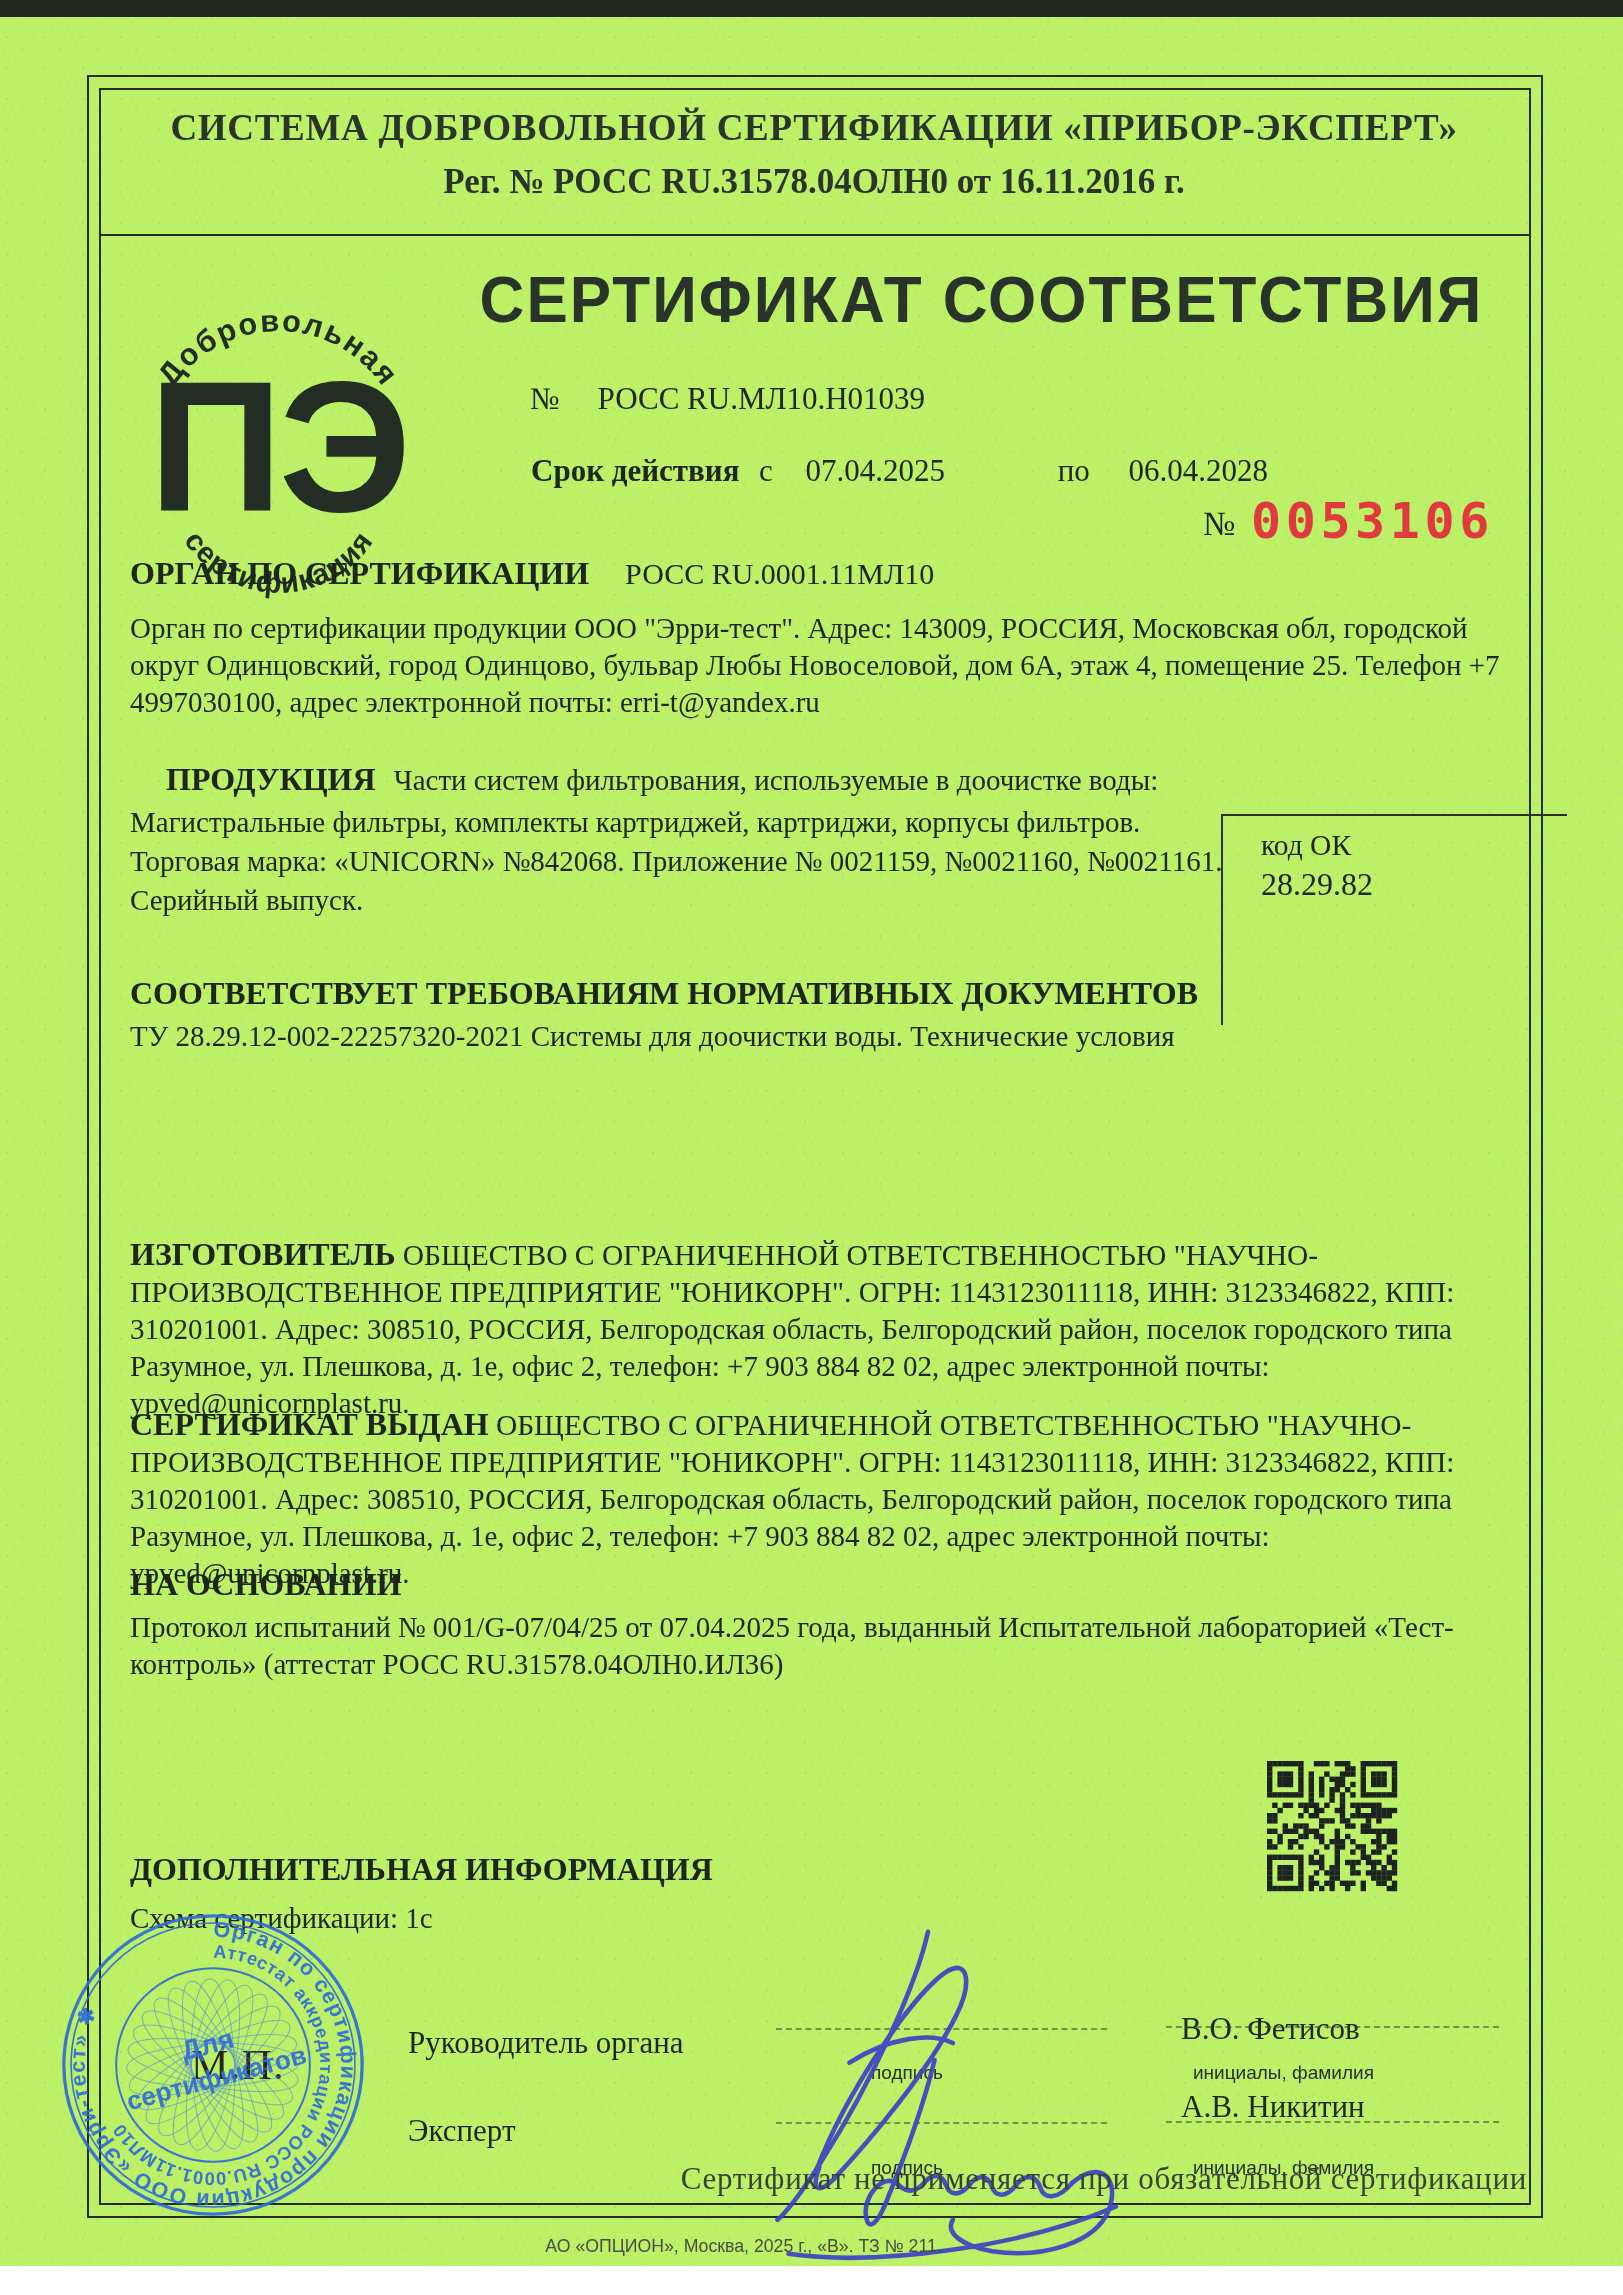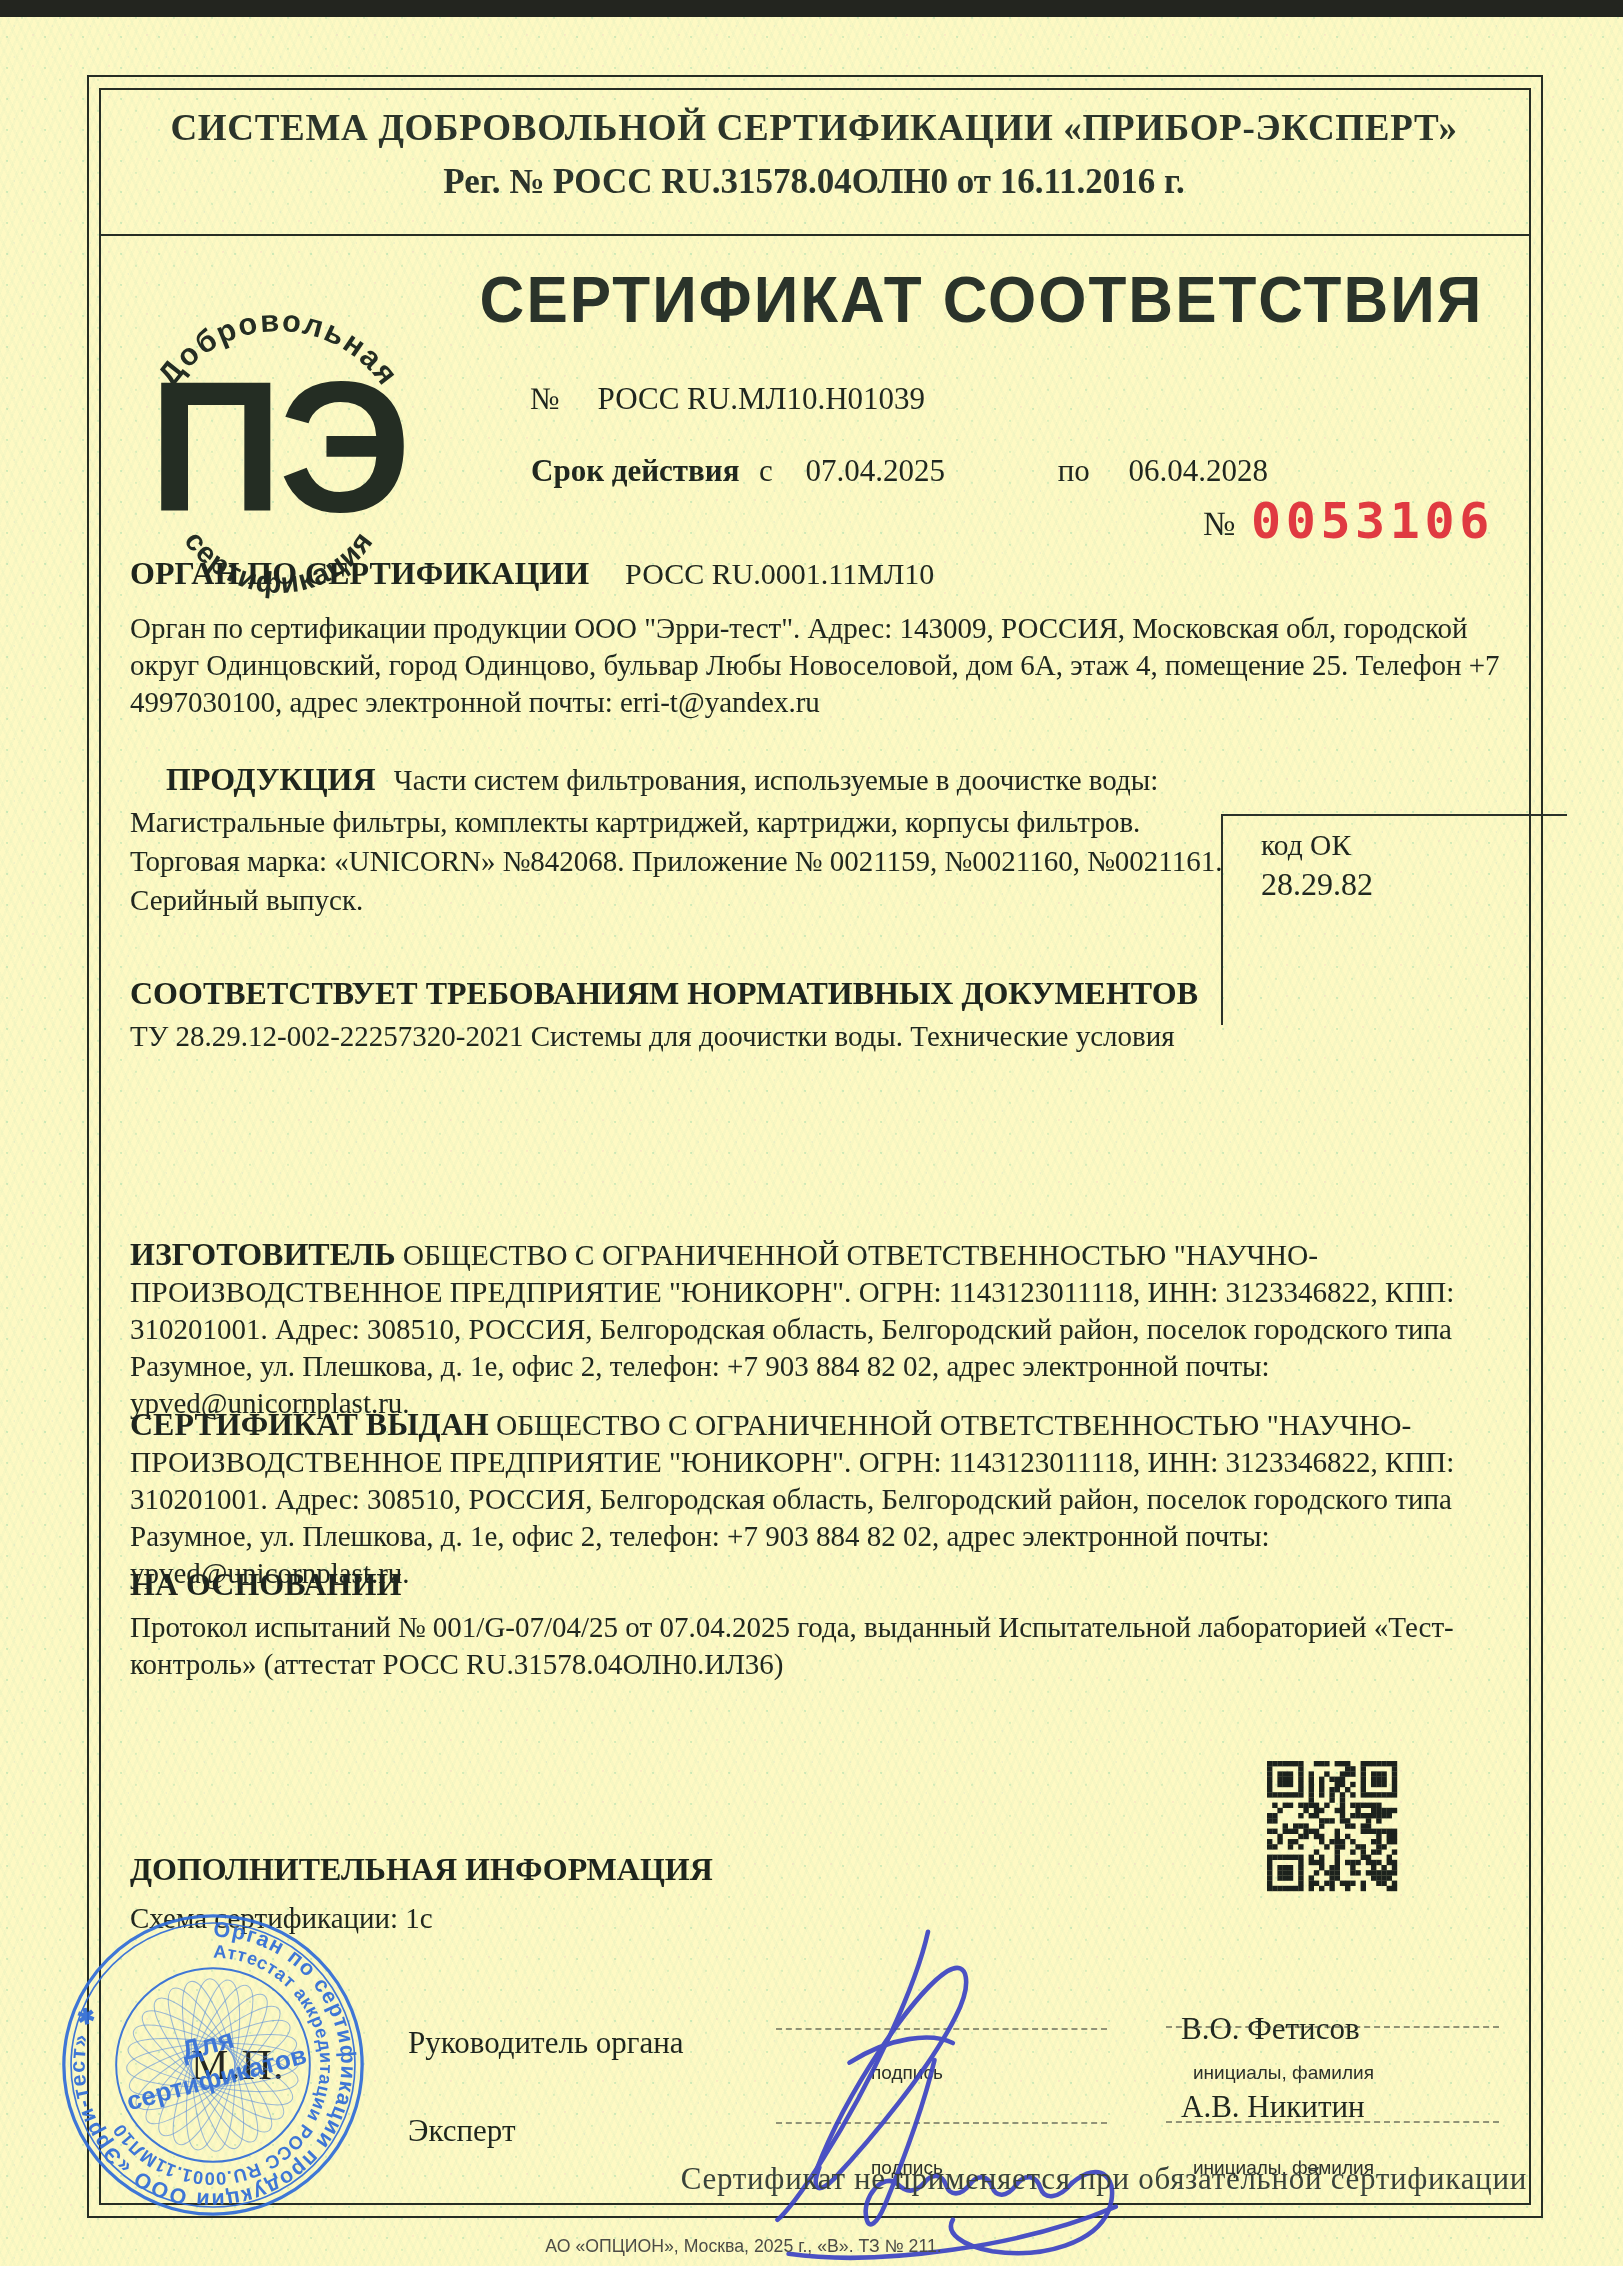--- a/index.html
+++ b/index.html
@@ -1,18 +1,18 @@
 <!DOCTYPE html>
 <html style="font-size:10.5px"><head>
 <meta charset="utf-8">
 <style>
   html,body{margin:0;padding:0;}
   body{width:1623px;height:2295px;position:relative;font-family:"Liberation Serif",serif;
        -webkit-font-smoothing:antialiased;}
-  .page{position:absolute;inset:0;background-color:#fef9c3;overflow:hidden;}
+  .page{position:absolute;inset:0;background-color:#bef264;overflow:hidden;}
   
   .texture{position:absolute;inset:0;
     background-image:
       radial-gradient(circle at 7.2px 5.9px, rgba(96,194,152,.28) 0.8px, rgba(96,194,152,0) 1.4px),
       radial-gradient(circle at 22px 17.7px, rgba(96,194,152,.22) 0.8px, rgba(96,194,152,0) 1.4px),
       radial-gradient(circle at 33px 3.9px, rgba(231,139,196,.14) 0.7px, rgba(231,139,196,0) 1.2px),
       radial-gradient(circle at 14.4px 26px, rgba(120,160,220,.10) 0.7px, rgba(120,160,220,0) 1.2px),
       repeating-linear-gradient(112deg, rgba(130,205,175,.05) 0 2.6px, rgba(0,0,0,0) 2.6px 7.2px),
       repeating-linear-gradient(64deg, rgba(130,205,175,.05) 0 2.6px, rgba(0,0,0,0) 2.6px 8.5px);
     background-size:38px 31px,38px 31px,38px 31px,38px 31px,auto,auto;}

